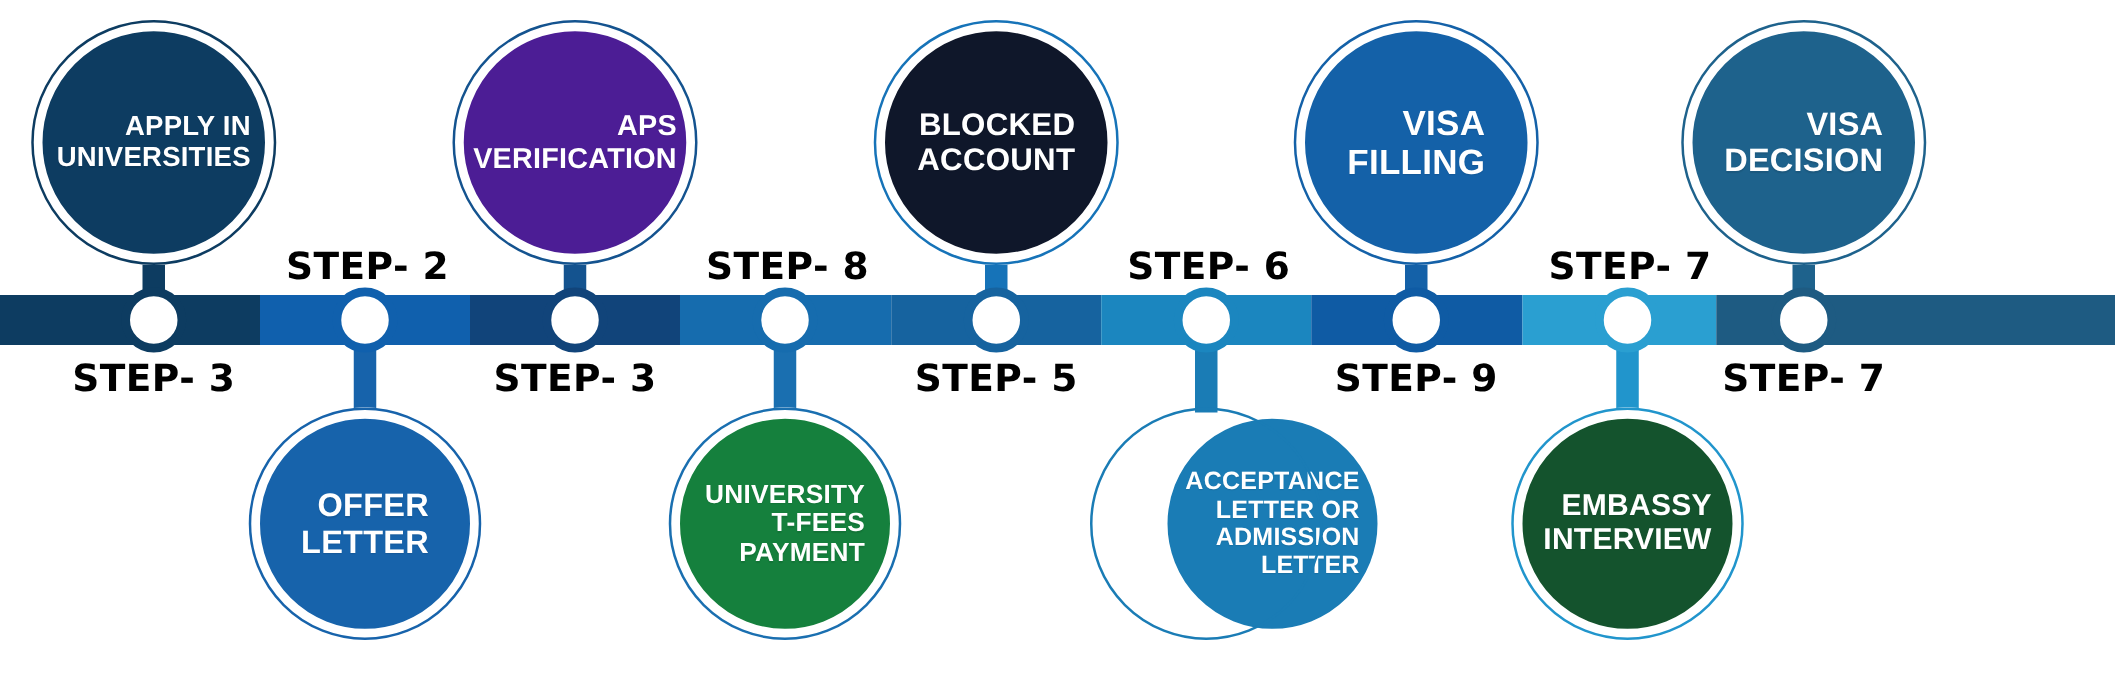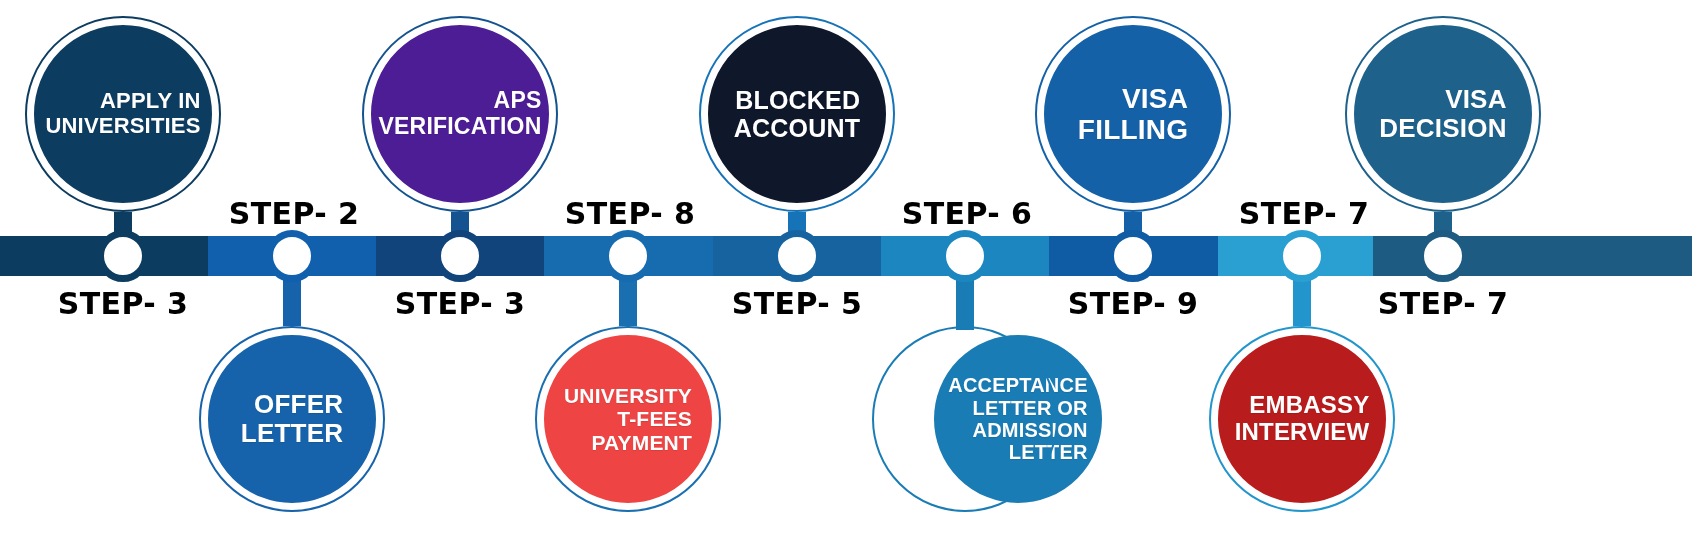--- a/index.html
+++ b/index.html
@@ -111,21 +111,21 @@
         <div class="inner" style="background: #4c1d95; border-color: rgb(255, 255, 255);">
           <div class="txt" style="font-size: 23px;">APS
 VERIFICATION</div>
         </div>
       </div>
       <div class="ringline top" style="left: 460px; border-color: rgb(20, 83, 143);"></div>
       <div class="node" style="left: 460px; border-color: rgb(17, 68, 122);"></div>
       <div class="cap below" style="left: 460px;">STEP- 3</div>
       <div class="stem down" style="left: 628px; background: rgb(26, 111, 176);"></div>
       <div class="bubble bot" style="left: 628px;">
-        <div class="inner" style="background: #ef4444; border-color: rgb(255, 255, 255);">
+        <div class="inner" style="background: #15803d; border-color: rgb(255, 255, 255);">
           <div class="txt" style="font-size: 21px;">UNIVERSITY
 T-FEES
 PAYMENT</div>
         </div>
       </div>
       <div class="ringline bot" style="left: 628px; border-color: rgb(26, 111, 176);"></div>
       <div class="node" style="left: 628px; border-color: rgb(22, 108, 174);"></div>
       <div class="cap above" style="left: 630px;">STEP- 8</div>
       <div class="stem up" style="left: 797px; background: rgb(22, 115, 184);"></div>
       <div class="bubble top" style="left: 797px;">
@@ -154,21 +154,21 @@
         <div class="inner" style="background: rgb(20, 97, 168); border-color: rgb(255, 255, 255);">
           <div class="txt" style="font-size: 28px;">VISA
 FILLING</div>
         </div>
       </div>
       <div class="ringline top" style="left: 1133px; border-color: rgb(20, 97, 168);"></div>
       <div class="node" style="left: 1133px; border-color: rgb(15, 91, 164);"></div>
       <div class="cap below" style="left: 1133px;">STEP- 9</div>
       <div class="stem down" style="left: 1302px; background: rgb(33, 149, 204);"></div>
       <div class="bubble bot" style="left: 1302px;">
-        <div class="inner" style="background: #b91c1c; border-color: rgb(255, 255, 255);">
+        <div class="inner" style="background: #14532d; border-color: rgb(255, 255, 255);">
           <div class="txt" style="font-size: 24px;">EMBASSY
 INTERVIEW</div>
         </div>
       </div>
       <div class="ringline bot" style="left: 1302px; border-color: rgb(33, 149, 204);"></div>
       <div class="node" style="left: 1302px; border-color: rgb(42, 159, 209);"></div>
       <div class="cap above" style="left: 1304px;">STEP- 7</div>
       <div class="stem up" style="left: 1443px; background: rgb(30, 98, 140);"></div>
       <div class="bubble top" style="left: 1443px;">
         <div class="inner" style="background: rgb(30, 98, 140); border-color: rgb(255, 255, 255);">

